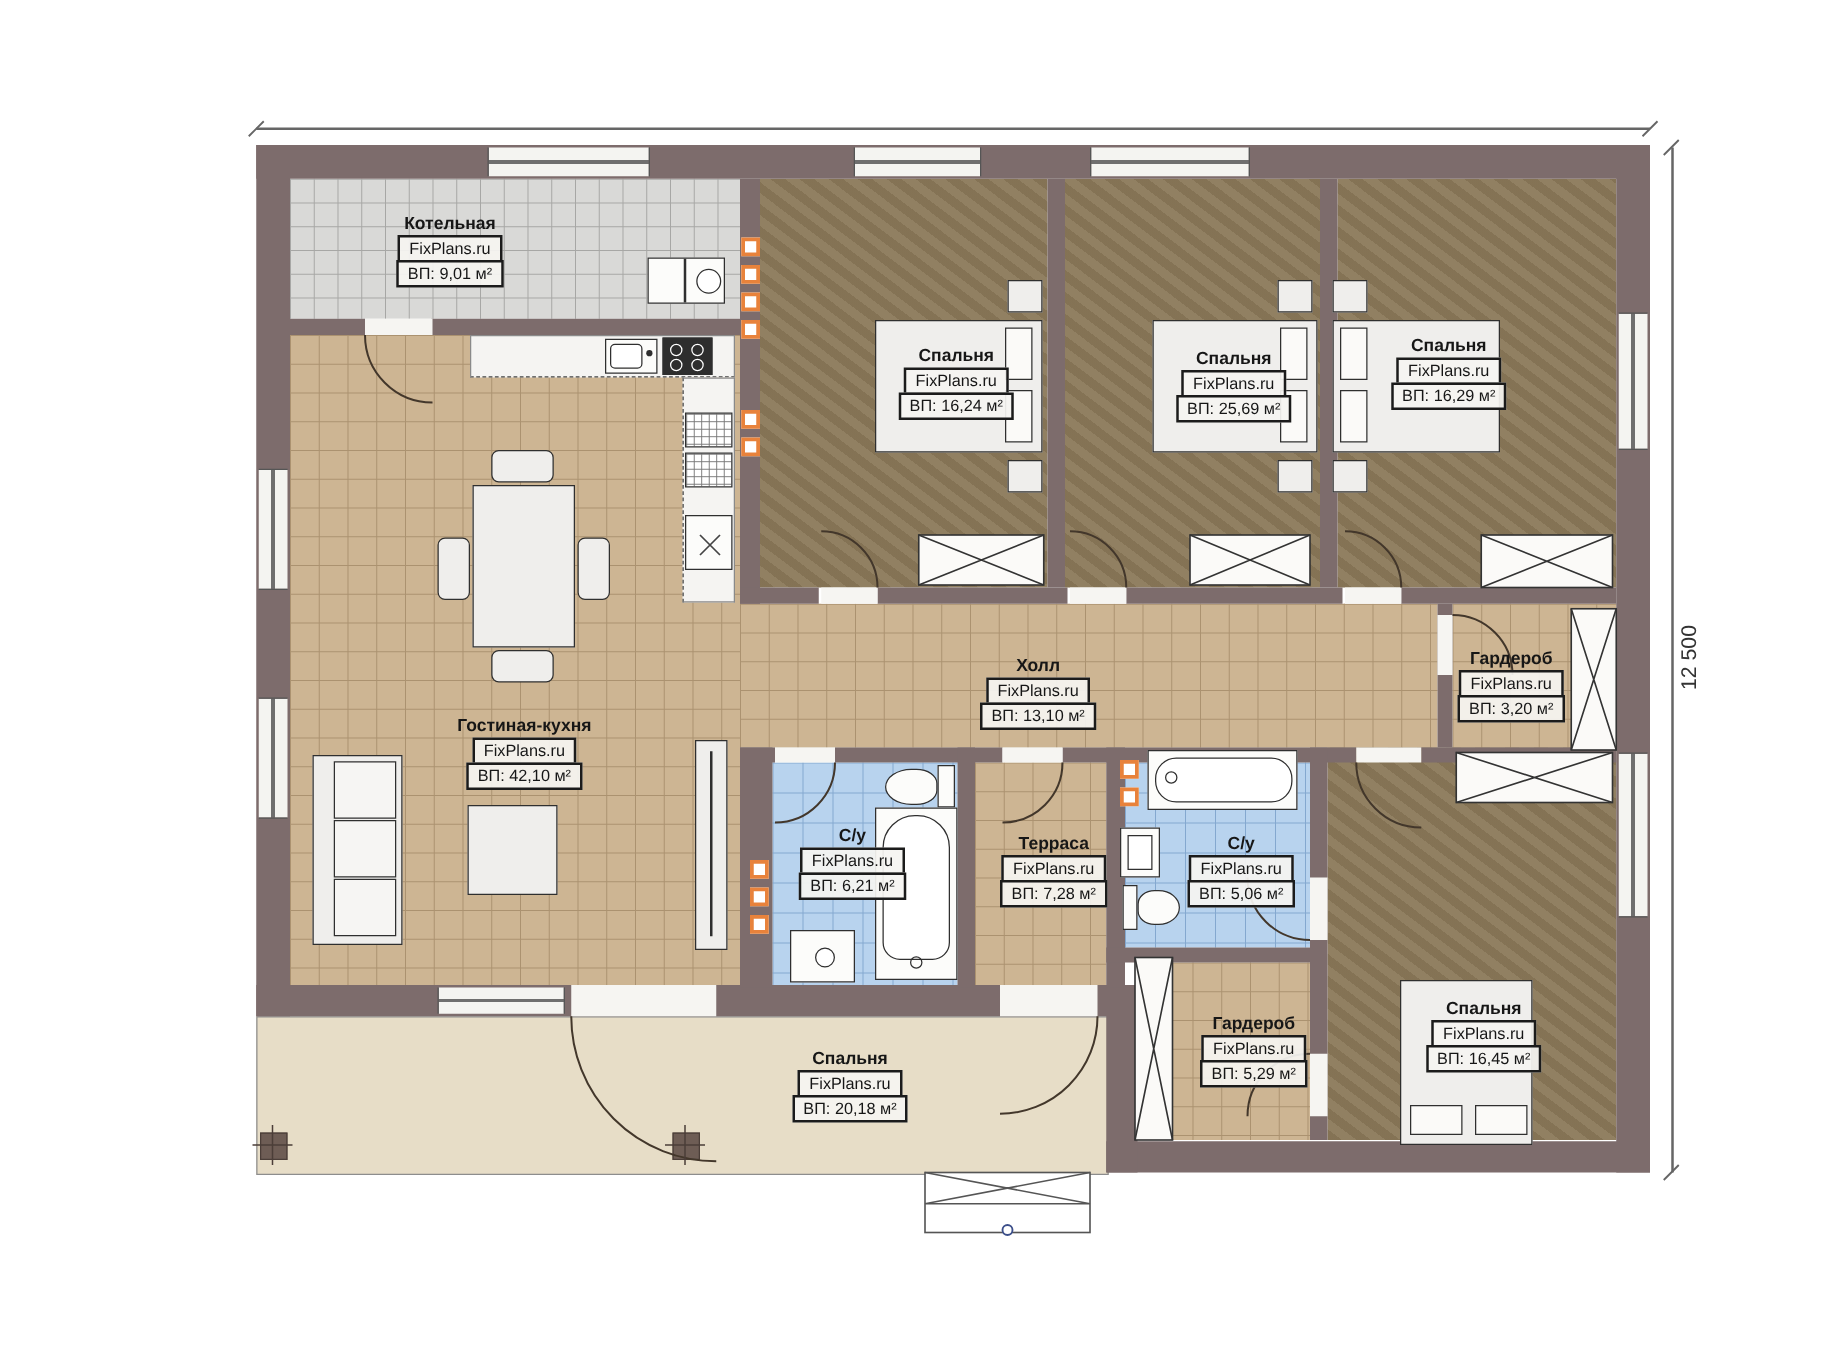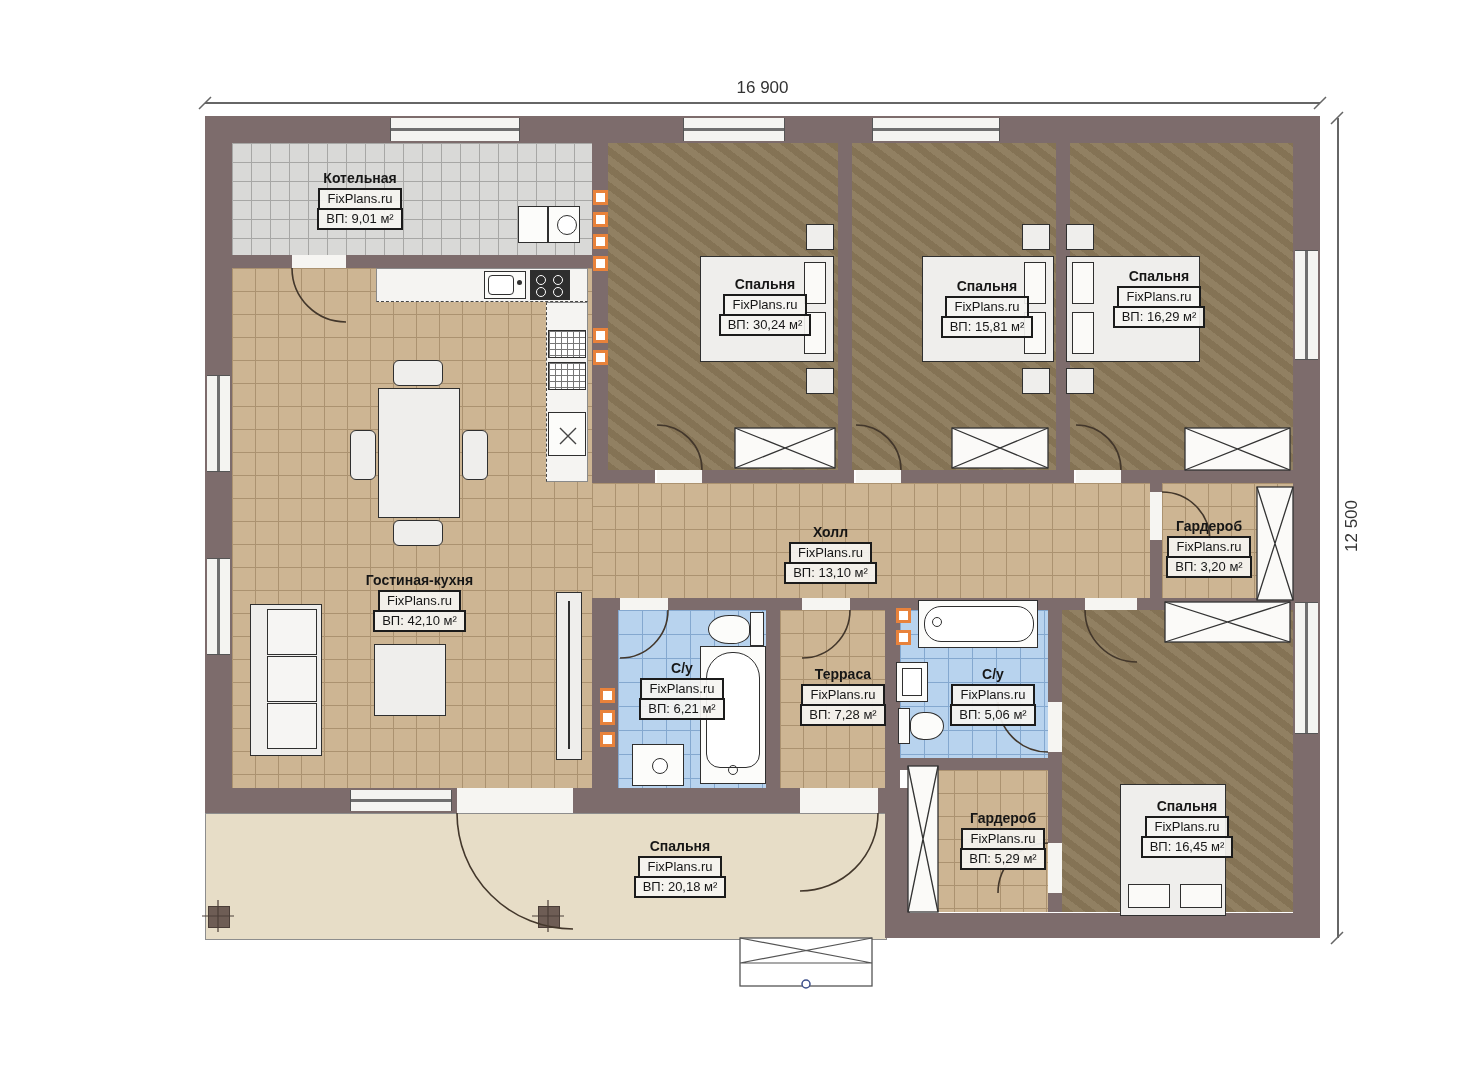--- a/index.html
+++ b/index.html
@@ -40,21 +40,20 @@
   .dimline{position:absolute;background:#666;z-index:8;}
   .dimlabel{position:absolute;font-size:17px;color:#333;z-index:8;text-align:center;}
   svg.overlay{position:absolute;left:0;top:0;z-index:6;pointer-events:none;}
 </style>
 </head>
 <body>
 
 <div id="canvas">
 
   <div class="dimline" style="left:205px;top:102px;width:1115px;height:2px;"></div>
-  <div class="dimlabel" style="left:205px;top:78px;width:1115px;">16 900</div>
   <div class="dimline" style="left:1337px;top:118px;width:2px;height:820px;"></div>
   <div class="dimlabel" style="left:1322px;top:516px;width:60px;transform:rotate(-90deg);">12 500</div>
 
   <div class="floor tile-gray" style="left:232px;top:143px;width:360px;height:112px;"></div>
   <div class="floor tile-tan" style="left:232px;top:268px;width:360px;height:520px;"></div>
   <div class="floor wood" style="left:608px;top:143px;width:230px;height:327px;"></div>
   <div class="floor wood" style="left:852px;top:143px;width:204px;height:327px;"></div>
   <div class="floor wood" style="left:1070px;top:143px;width:223px;height:327px;"></div>
   <div class="floor tile-tan" style="left:592px;top:483px;width:558px;height:115px;"></div>
   <div class="floor tile-tan" style="left:1162px;top:483px;width:131px;height:115px;"></div>
@@ -264,26 +263,26 @@
   </svg>
 
   <div class="rlabel" style="left:280px;top:170px;width:160px;">
     <div class="rname">Котельная</div>
     <div class="rbox">FixPlans.ru</div>
     <div class="rbox">ВП: 9,01 м²</div>
   </div>
   <div class="rlabel" style="left:688px;top:276px;width:154px;">
     <div class="rname">Спальня</div>
     <div class="rbox">FixPlans.ru</div>
-    <div class="rbox">ВП: 30,24 м²</div>
+    <div class="rbox">ВП: 16,24 м²</div>
   </div>
   <div class="rlabel" style="left:910px;top:278px;width:154px;">
     <div class="rname">Спальня</div>
     <div class="rbox">FixPlans.ru</div>
-    <div class="rbox">ВП: 15,81 м²</div>
+    <div class="rbox">ВП: 25,69 м²</div>
   </div>
   <div class="rlabel" style="left:1082px;top:268px;width:154px;">
     <div class="rname">Спальня</div>
     <div class="rbox">FixPlans.ru</div>
     <div class="rbox">ВП: 16,29 м²</div>
   </div>
   <div class="rlabel" style="left:332px;top:572px;width:175px;">
     <div class="rname">Гостиная-кухня</div>
     <div class="rbox">FixPlans.ru</div>
     <div class="rbox">ВП: 42,10 м²</div>

